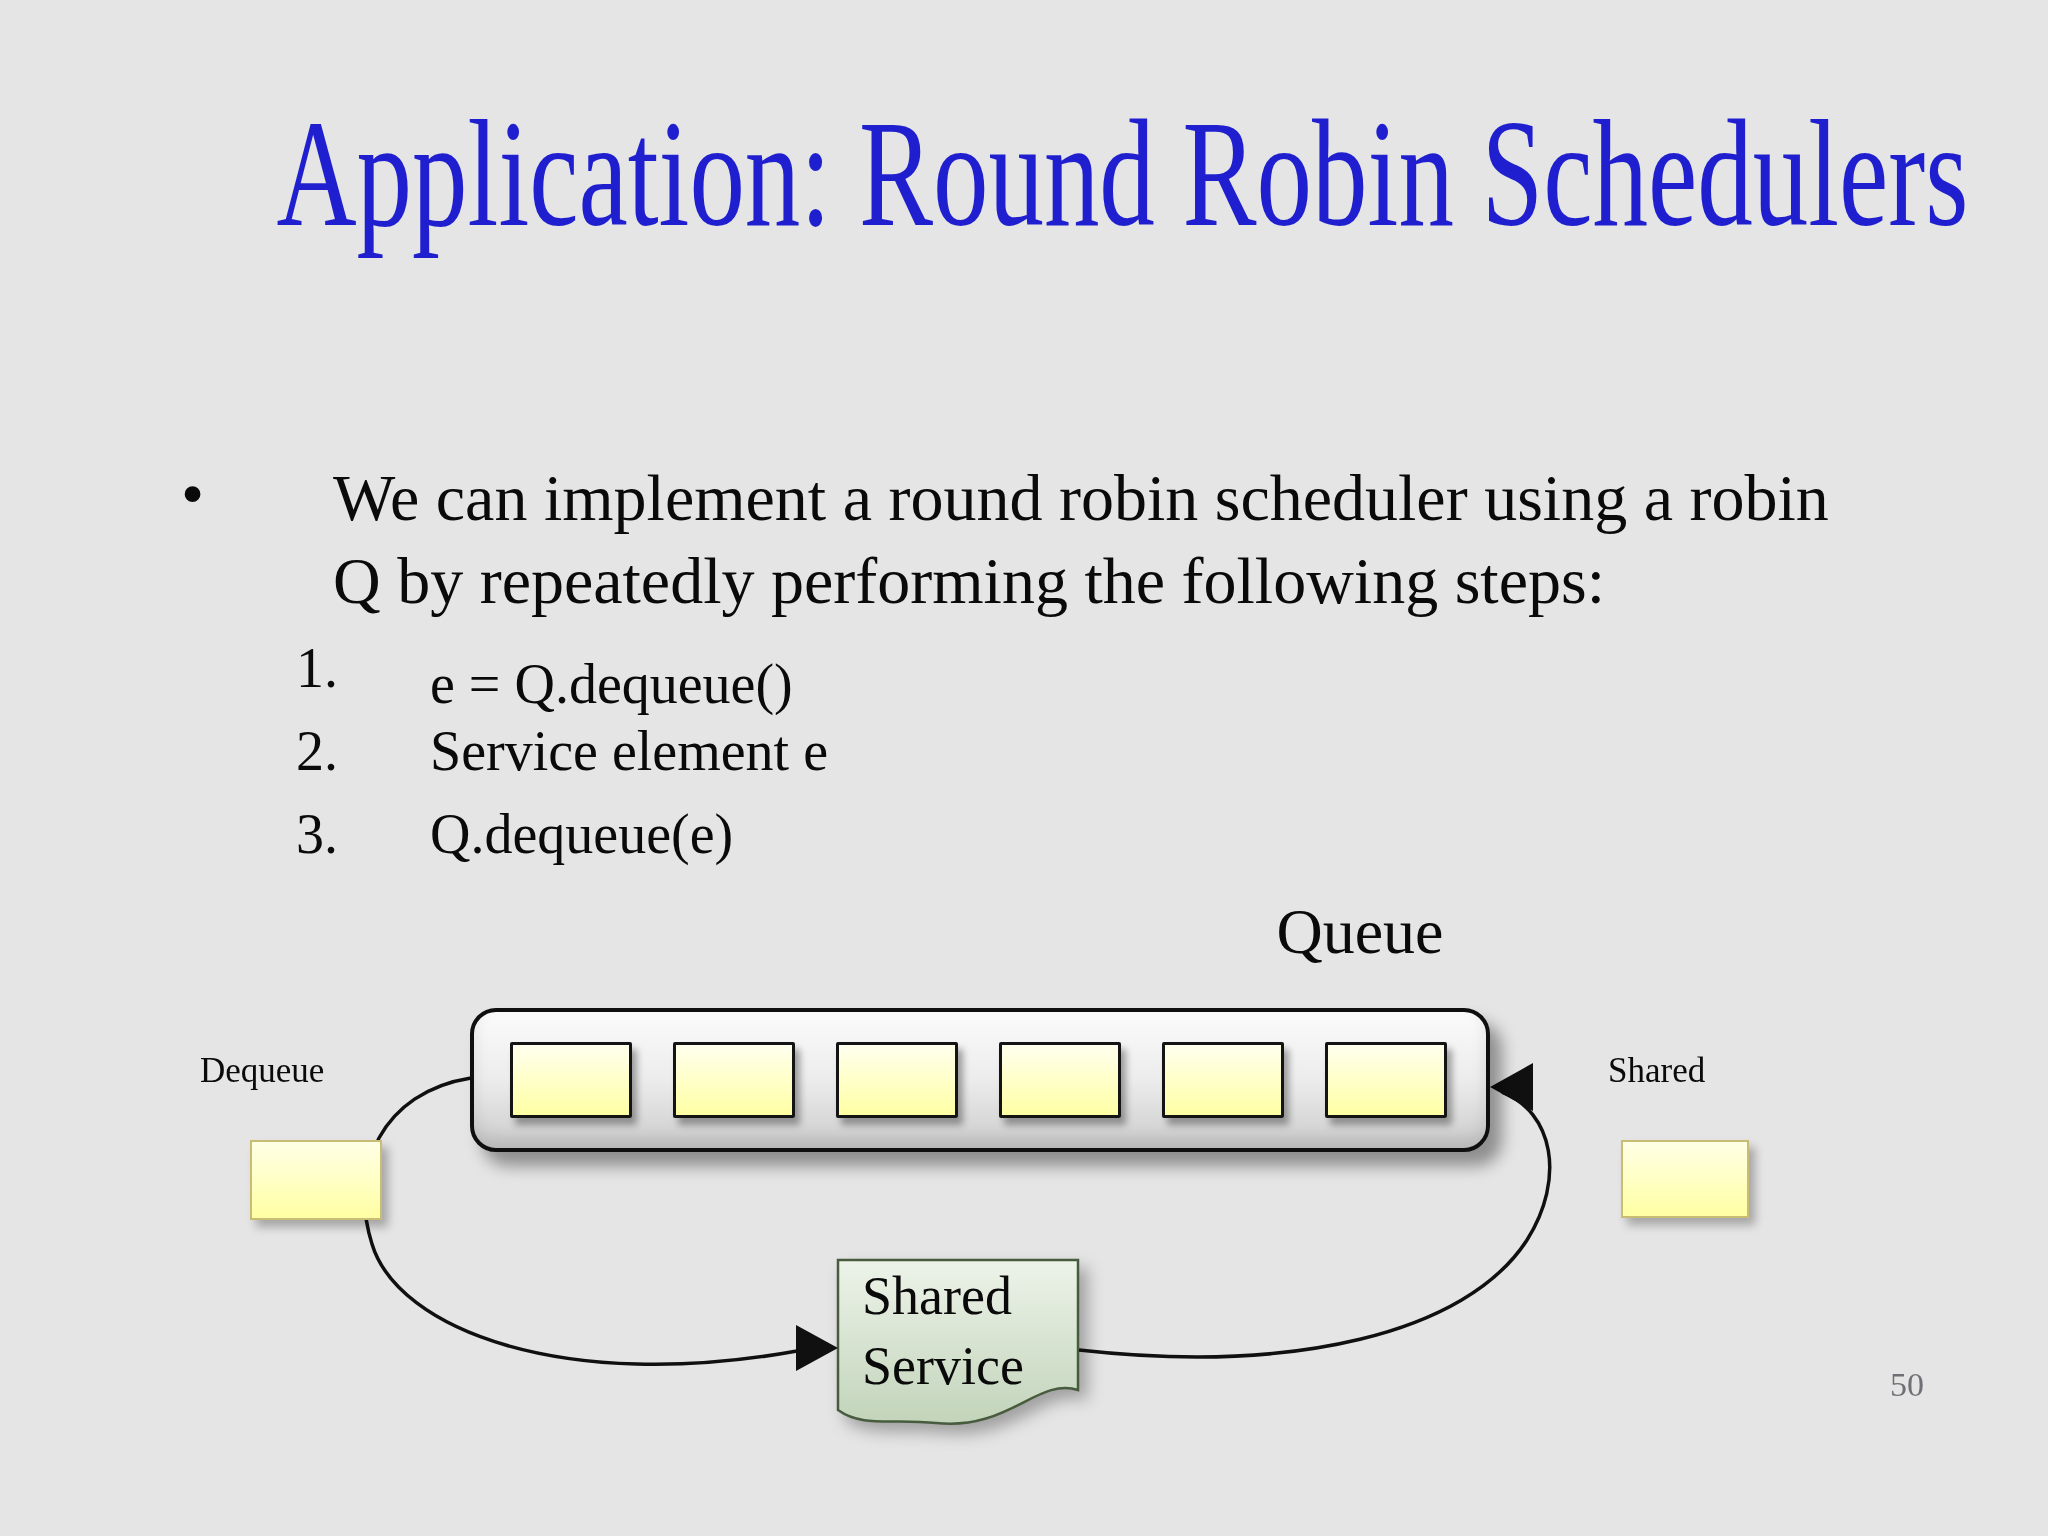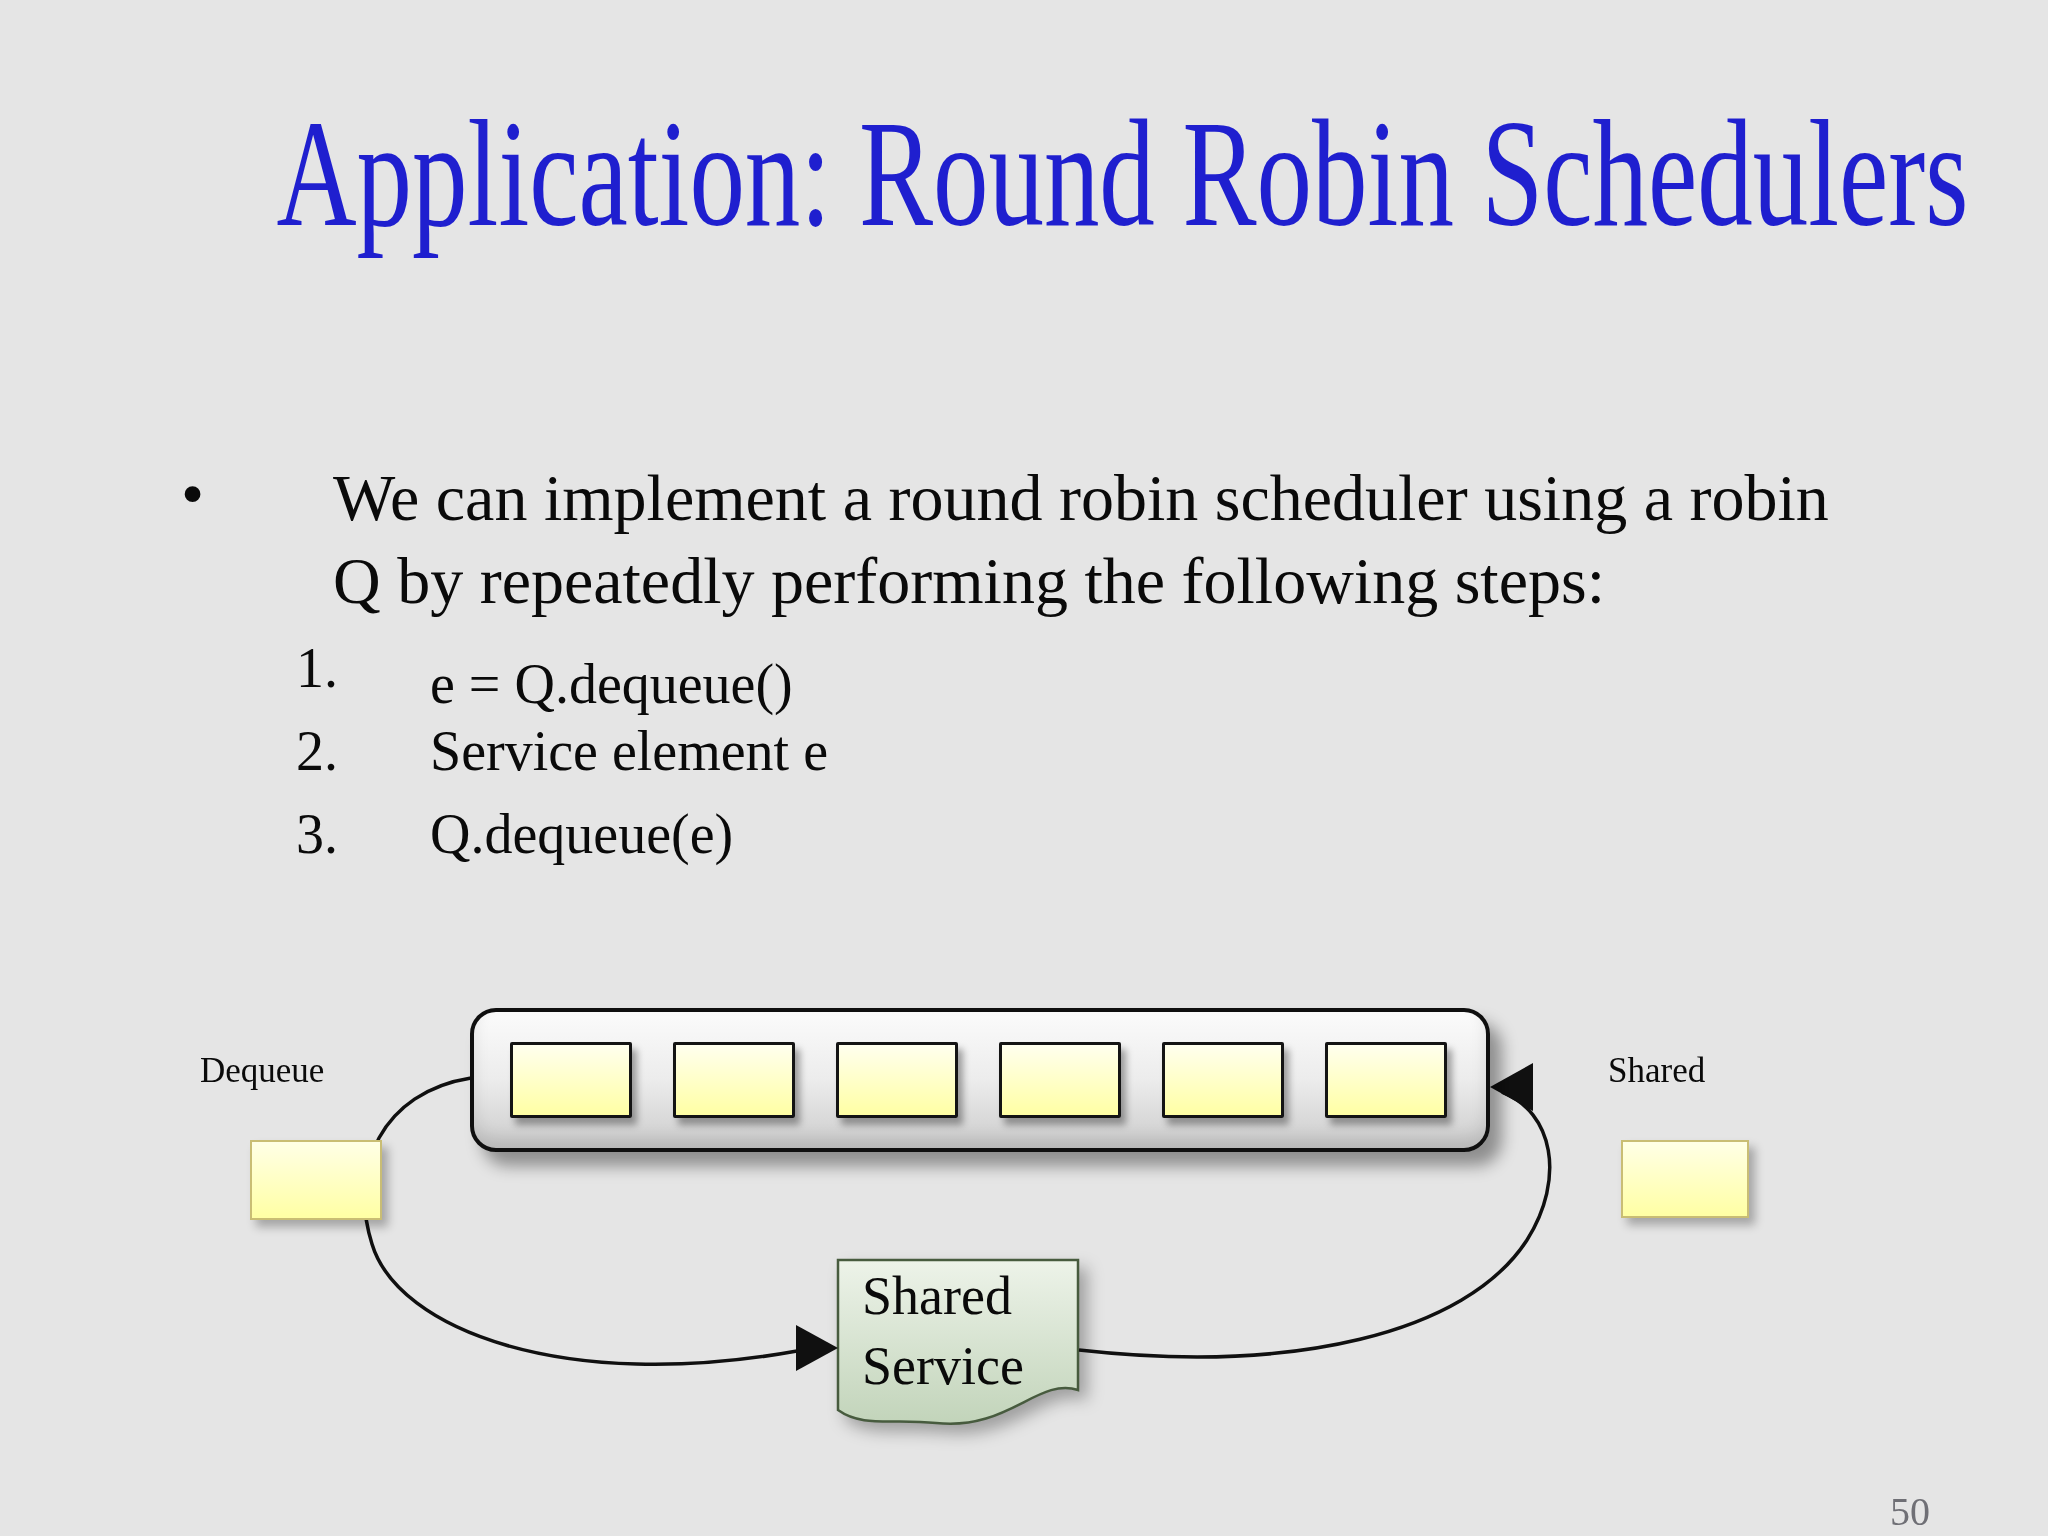--- a/index.html
+++ b/index.html
@@ -31,21 +31,21 @@
     background:linear-gradient(180deg,var(--cell-yellow-top),var(--cell-yellow-bottom));
     box-shadow:5px 7px 7px rgba(0,0,0,0.35);
   }
   .side-label{top:1053px;font-size:35px;line-height:1;white-space:nowrap;}
   .side-box{
     box-sizing:border-box;border:2px solid var(--side-box-border);
     background:linear-gradient(180deg,#ffffe6,var(--cell-yellow-bottom));
     box-shadow:6px 7px 9px rgba(0,0,0,0.28);
   }
   .service-text{left:862px;top:1261px;font-size:54px;line-height:70px;}
-  .page-number{left:1890px;top:1492px;font-size:40px;line-height:1;color:var(--page-gray);}
+  .page-number{left:1890px;top:1368px;font-size:34px;line-height:1;color:var(--page-gray);}
   svg.overlay{position:absolute;left:0;top:0;pointer-events:none;}
 </style>
 </head>
 <body>
 
 <div id="slide">
 
   <svg class="overlay" width="2048" height="1536" viewBox="0 0 2048 1536">
     <defs>
       <linearGradient id="gradGreen" x1="0" y1="0" x2="0" y2="1">
@@ -72,20 +72,21 @@
     <div>Q by repeatedly performing the following steps:</div>
   </div>
 
   <div class="abs step-num" style="left:296px;top:636px;">1.</div>
   <div class="abs step-text" style="left:430px;top:652px;">e = Q.dequeue()</div>
   <div class="abs step-num" style="left:296px;top:719px;">2.</div>
   <div class="abs step-text" style="left:430px;top:719px;">Service element e</div>
   <div class="abs step-num" style="left:296px;top:802px;">3.</div>
   <div class="abs step-text" style="left:430px;top:802px;">Q.dequeue(e)</div>
 
+  <div class="abs queue-label">Queue</div>
 
   <div class="abs queue-box" id="queue-cells">
       <div class="queue-cell"></div>
       <div class="queue-cell"></div>
       <div class="queue-cell"></div>
       <div class="queue-cell"></div>
       <div class="queue-cell"></div>
       <div class="queue-cell"></div>
     </div>
 

